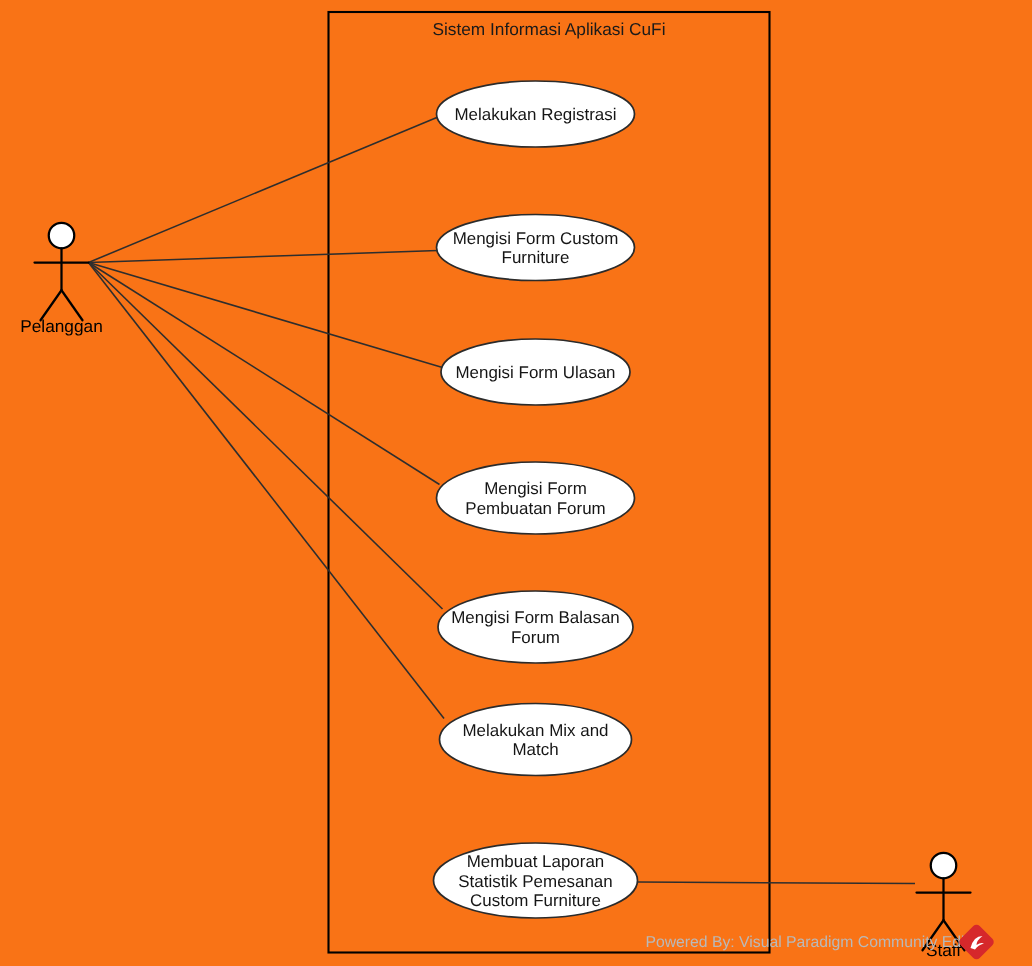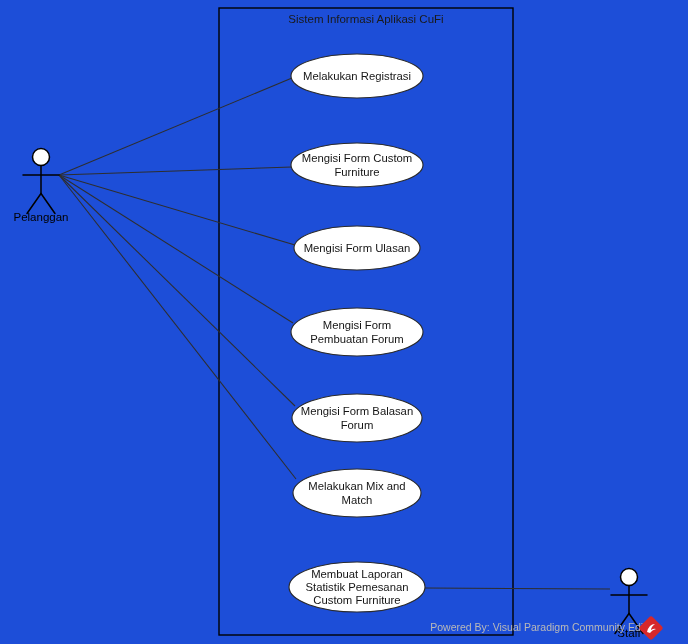--- a/index.html
+++ b/index.html
@@ -10,21 +10,21 @@
   body {
     width: 688px;
     height: 644px;
     font-family: "Liberation Sans", sans-serif;
     overflow: hidden;
   }
   #diagram-root {
     position: relative;
     width: 688px;
     height: 644px;
-    background: #1d4ed8;
+    background: #f97316;
   }
   svg.canvas {
     display: block;
     width: 688px;
     height: 644px;
   }
   .boundary-rect {
     fill: none;
     stroke: #000000;
     stroke-width: 1.4;

